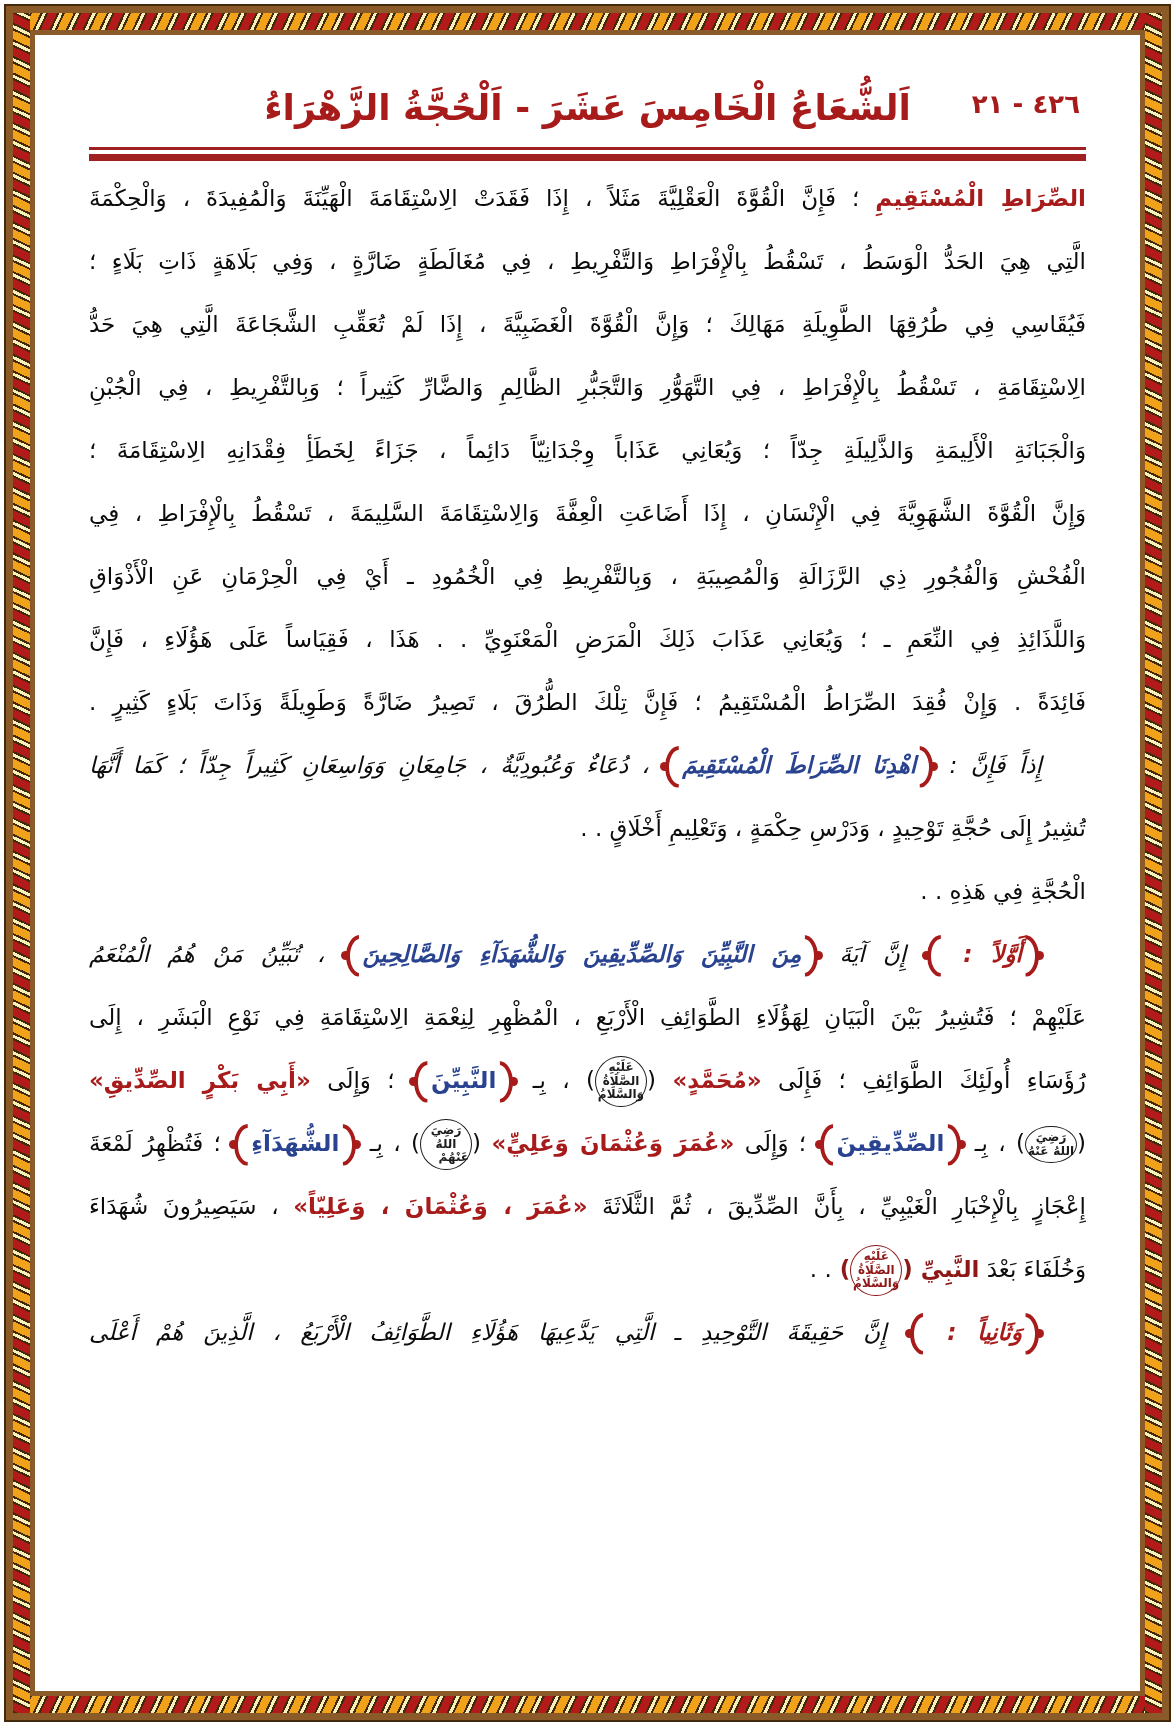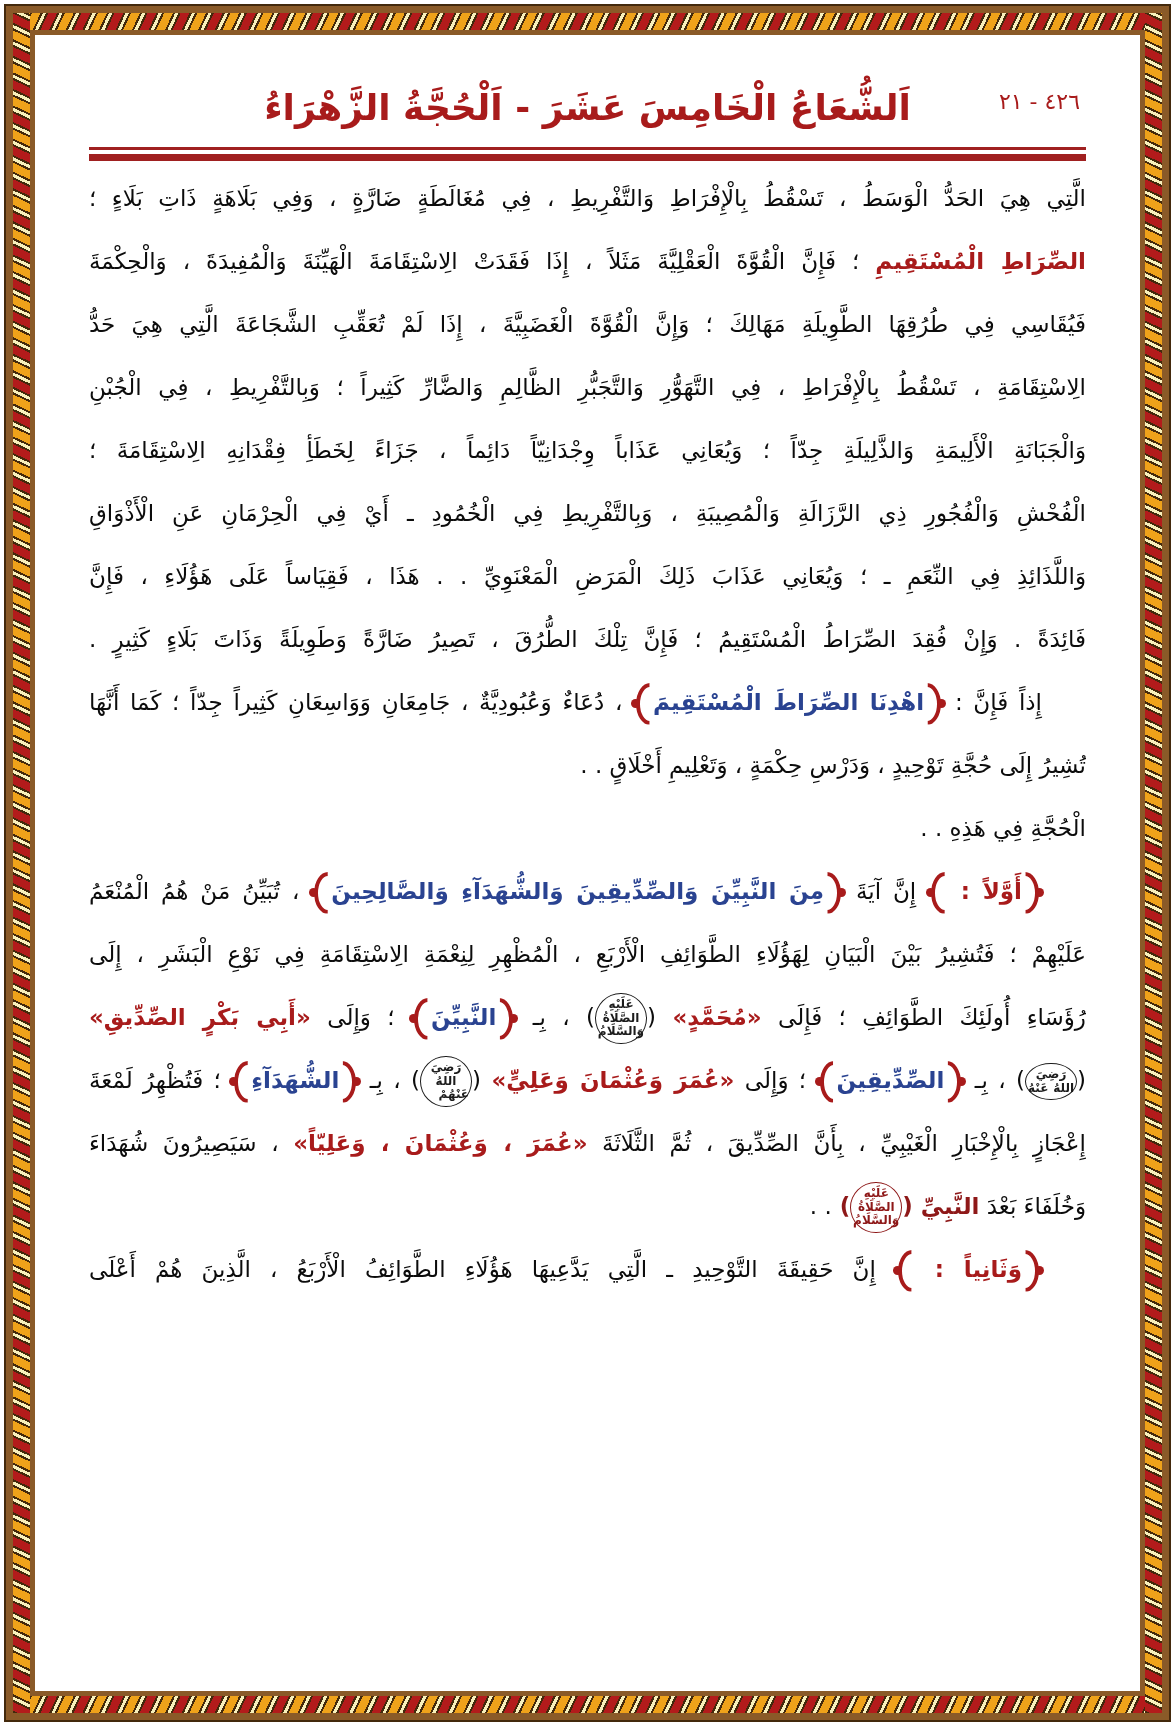--- a/index.html
+++ b/index.html
@@ -28,31 +28,31 @@
       var(--border-dark) 0 2px, var(--border-red) 2px 10px,
       var(--border-dark) 10px 12px, var(--border-cream) 12px 15px,
       var(--border-dark) 15px 17px, var(--border-orange) 17px 25px,
       var(--border-dark) 25px 27px, var(--border-cream) 27px 30px);}
   .f4{position:relative;height:100%;border:5px solid var(--border-brown);box-sizing:border-box;background:#fff;z-index:1;}
   .content{padding:40px 54px 0;direction:rtl;}
 
   .hdr{position:relative;height:60px;margin-top:4px;}
   .hdr .title{position:absolute;left:0;right:0;top:8px;text-align:center;
       font-size:36px;font-weight:bold;color:var(--heading-red);}
-  .hdr .nums{position:absolute;right:6px;top:10px;font-size:22px;font-weight:normal;
+  .hdr .nums{position:absolute;right:6px;top:10px;font-size:26px;font-weight:bold;
       color:var(--heading-red);direction:rtl;}
   .sep{height:4px;border-top:3px solid var(--separator-red);
       border-bottom:7px solid var(--separator-red);margin:8px 0 6px;}
 
   .textblock{margin-top:2px;}
   .line{direction:rtl;font-size:23px;line-height:63px;height:63px;
       white-space:nowrap;overflow:hidden;color:var(--body-black);}
   .line.just{text-align:justify;text-align-last:justify;}
   .line.start{text-align:right;}
-  .line.ind{padding-right:44px;}
+  .line.ind{padding-right:44px;font-style:italic;}
   .sg.black{color:var(--body-black);}
   .sg.red{color:var(--heading-red);font-weight:bold;}
   .sg.blue{color:var(--verse-blue);font-weight:bold;}
   .sg.maroon{color:var(--maroon);font-weight:bold;}
 
   .qb{display:inline-block;width:14px;height:42px;position:relative;vertical-align:middle;margin:0 3px;}
   .qb::before{content:'';position:absolute;top:0;width:28px;height:42px;box-sizing:border-box;
       border:4px solid var(--heading-red);border-radius:50%;}
   .qbo::before{left:-14px;clip-path:inset(0 0 0 52%);}
   .qbc::before{left:0;clip-path:inset(0 52% 0 0);}
@@ -81,25 +81,26 @@
           <div class="content">
 
             <div class="hdr">
               <div class="nums">٤٢٦ - ٢١</div>
               <div class="title">اَلشُّعَاعُ الْخَامِسَ عَشَرَ - اَلْحُجَّةُ الزَّهْرَاءُ</div>
             </div>
 
             <div class="sep"></div>
 
             <div class="textblock" id="textblock">
+                <div class="line just"><span class="sg red">الصِّرَاطِ الْمُسْتَقِيمِ</span><span class="sg black"> ؛ فَإِنَّ الْقُوَّةَ الْعَقْلِيَّةَ مَثَلاً ، إِذَا فَقَدَتْ الِاسْتِقَامَةَ الْهَيِّنَةَ وَالْمُفِيدَةَ ، وَالْحِكْمَةَ</span></div>
                 <div class="line just"><span class="sg black">الَّتِي هِيَ الحَدُّ الْوَسَطُ ، تَسْقُطُ بِالْإِفْرَاطِ وَالتَّفْرِيطِ ، فِي مُغَالَطَةٍ ضَارَّةٍ ، وَفِي بَلَاهَةٍ ذَاتِ بَلَاءٍ ؛</span></div>
-                <div class="line just"><span class="sg red">الصِّرَاطِ الْمُسْتَقِيمِ</span><span class="sg black"> ؛ فَإِنَّ الْقُوَّةَ الْعَقْلِيَّةَ مَثَلاً ، إِذَا فَقَدَتْ الِاسْتِقَامَةَ الْهَيِّنَةَ وَالْمُفِيدَةَ ، وَالْحِكْمَةَ</span></div>
                 <div class="line just"><span class="sg black">فَيُقَاسِي فِي طُرُقِهَا الطَّوِيلَةِ مَهَالِكَ ؛ وَإِنَّ الْقُوَّةَ الْغَضَبِيَّةَ ، إِذَا لَمْ تُعَقِّبِ الشَّجَاعَةَ الَّتِي هِيَ حَدُّ</span></div>
                 <div class="line just"><span class="sg black">الِاسْتِقَامَةِ ، تَسْقُطُ بِالْإِفْرَاطِ ، فِي التَّهَوُّرِ وَالتَّجَبُّرِ الظَّالِمِ وَالضَّارِّ كَثِيراً ؛ وَبِالتَّفْرِيطِ ، فِي الْجُبْنِ</span></div>
                 <div class="line just"><span class="sg black">وَالْجَبَانَةِ الْأَلِيمَةِ وَالذَّلِيلَةِ جِدّاً ؛ وَيُعَانِي عَذَاباً وِجْدَانِيّاً دَائِماً ، جَزَاءً لِخَطَأِ فِقْدَانِهِ الِاسْتِقَامَةَ ؛</span></div>
+                <div class="line just"><span class="sg black">وَإِنَّ الْقُوَّةَ الشَّهَوِيَّةَ فِي الْإِنْسَانِ ، إِذَا أَضَاعَتِ الْعِفَّةَ وَالِاسْتِقَامَةَ السَّلِيمَةَ ، تَسْقُطُ بِالْإِفْرَاطِ ، فِي</span></div>
                 <div class="line just"><span class="sg black">الْفُحْشِ وَالْفُجُورِ ذِي الرَّزَالَةِ وَالْمُصِيبَةِ ، وَبِالتَّفْرِيطِ فِي الْخُمُودِ ـ أَيْ فِي الْحِرْمَانِ عَنِ الْأَذْوَاقِ</span></div>
                 <div class="line just"><span class="sg black">وَاللَّذَائِذِ فِي النِّعَمِ ـ ؛ وَيُعَانِي عَذَابَ ذَلِكَ الْمَرَضِ الْمَعْنَوِيِّ . . هَذَا ، فَقِيَاساً عَلَى هَؤُلَاءِ ، فَإِنَّ</span></div>
                 <div class="line just"><span class="sg black">فَائِدَةً . وَإِنْ فُقِدَ الصِّرَاطُ الْمُسْتَقِيمُ ؛ فَإِنَّ تِلْكَ الطُّرُقَ ، تَصِيرُ ضَارَّةً وَطَوِيلَةً وَذَاتَ بَلَاءٍ كَثِيرٍ .</span></div>
                 <div class="line just ind"><span class="sg black">إِذاً فَإِنَّ : </span><span class="qb qbo"></span><span class="sg blue">اهْدِنَا الصِّرَاطَ الْمُسْتَقِيمَ</span><span class="qb qbc"></span><span class="sg black"> ، دُعَاءٌ وَعُبُودِيَّةٌ ، جَامِعَانِ وَوَاسِعَانِ كَثِيراً جِدّاً ؛ كَمَا أَنَّهَا</span></div>
                 <div class="line start"><span class="sg black">تُشِيرُ إِلَى حُجَّةِ تَوْحِيدٍ ، وَدَرْسِ حِكْمَةٍ ، وَتَعْلِيمِ أَخْلَاقٍ . .</span></div>
                 <div class="line start"><span class="sg black">الْحُجَّةِ فِي هَذِهِ . .</span></div>
                 <div class="line just ind"><span class="qb qbo"></span><span class="sg red">أَوَّلاً : </span><span class="qb qbc"></span><span class="sg black"> إِنَّ آيَةَ </span><span class="qb qbo"></span><span class="sg blue">مِنَ النَّبِيِّنَ وَالصِّدِّيقِينَ وَالشُّهَدَآءِ وَالصَّالِحِينَ</span><span class="qb qbc"></span><span class="sg black"> ، تُبَيِّنُ مَنْ هُمُ الْمُنْعَمُ</span></div>
                 <div class="line just"><span class="sg black">عَلَيْهِمْ ؛ فَتُشِيرُ بَيْنَ الْبَيَانِ لِهَؤُلَاءِ الطَّوَائِفِ الْأَرْبَعِ ، الْمُظْهِرِ لِنِعْمَةِ الِاسْتِقَامَةِ فِي نَوْعِ الْبَشَرِ ، إِلَى</span></div>
                 <div class="line just"><span class="sg black">رُؤَسَاءِ أُولَئِكَ الطَّوَائِفِ ؛ فَإِلَى </span><span class="sg red">«مُحَمَّدٍ»</span><span class="sg black"> (</span><span class="seal">عَلَيْهِ الصَّلَاةُ وَالسَّلَامُ</span><span class="sg black">) ، بِـ </span><span class="qb qbo"></span><span class="sg blue">النَّبِيِّنَ</span><span class="qb qbc"></span><span class="sg black"> ؛ وَإِلَى </span><span class="sg red">«أَبِي بَكْرٍ الصِّدِّيقِ»</span></div>
                 <div class="line just"><span class="sg black">(</span><span class="seal">رَضِيَ اللهُ عَنْهُ</span><span class="sg black">) ، بِـ </span><span class="qb qbo"></span><span class="sg blue">الصِّدِّيقِينَ</span><span class="qb qbc"></span><span class="sg black"> ؛ وَإِلَى </span><span class="sg red">«عُمَرَ وَعُثْمَانَ وَعَلِيٍّ»</span><span class="sg black"> (</span><span class="seal">رَضِيَ اللهُ عَنْهُمْ</span><span class="sg black">) ، بِـ </span><span class="qb qbo"></span><span class="sg blue">الشُّهَدَآءِ</span><span class="qb qbc"></span><span class="sg black"> ؛ فَتُظْهِرُ لَمْعَةَ</span></div>

